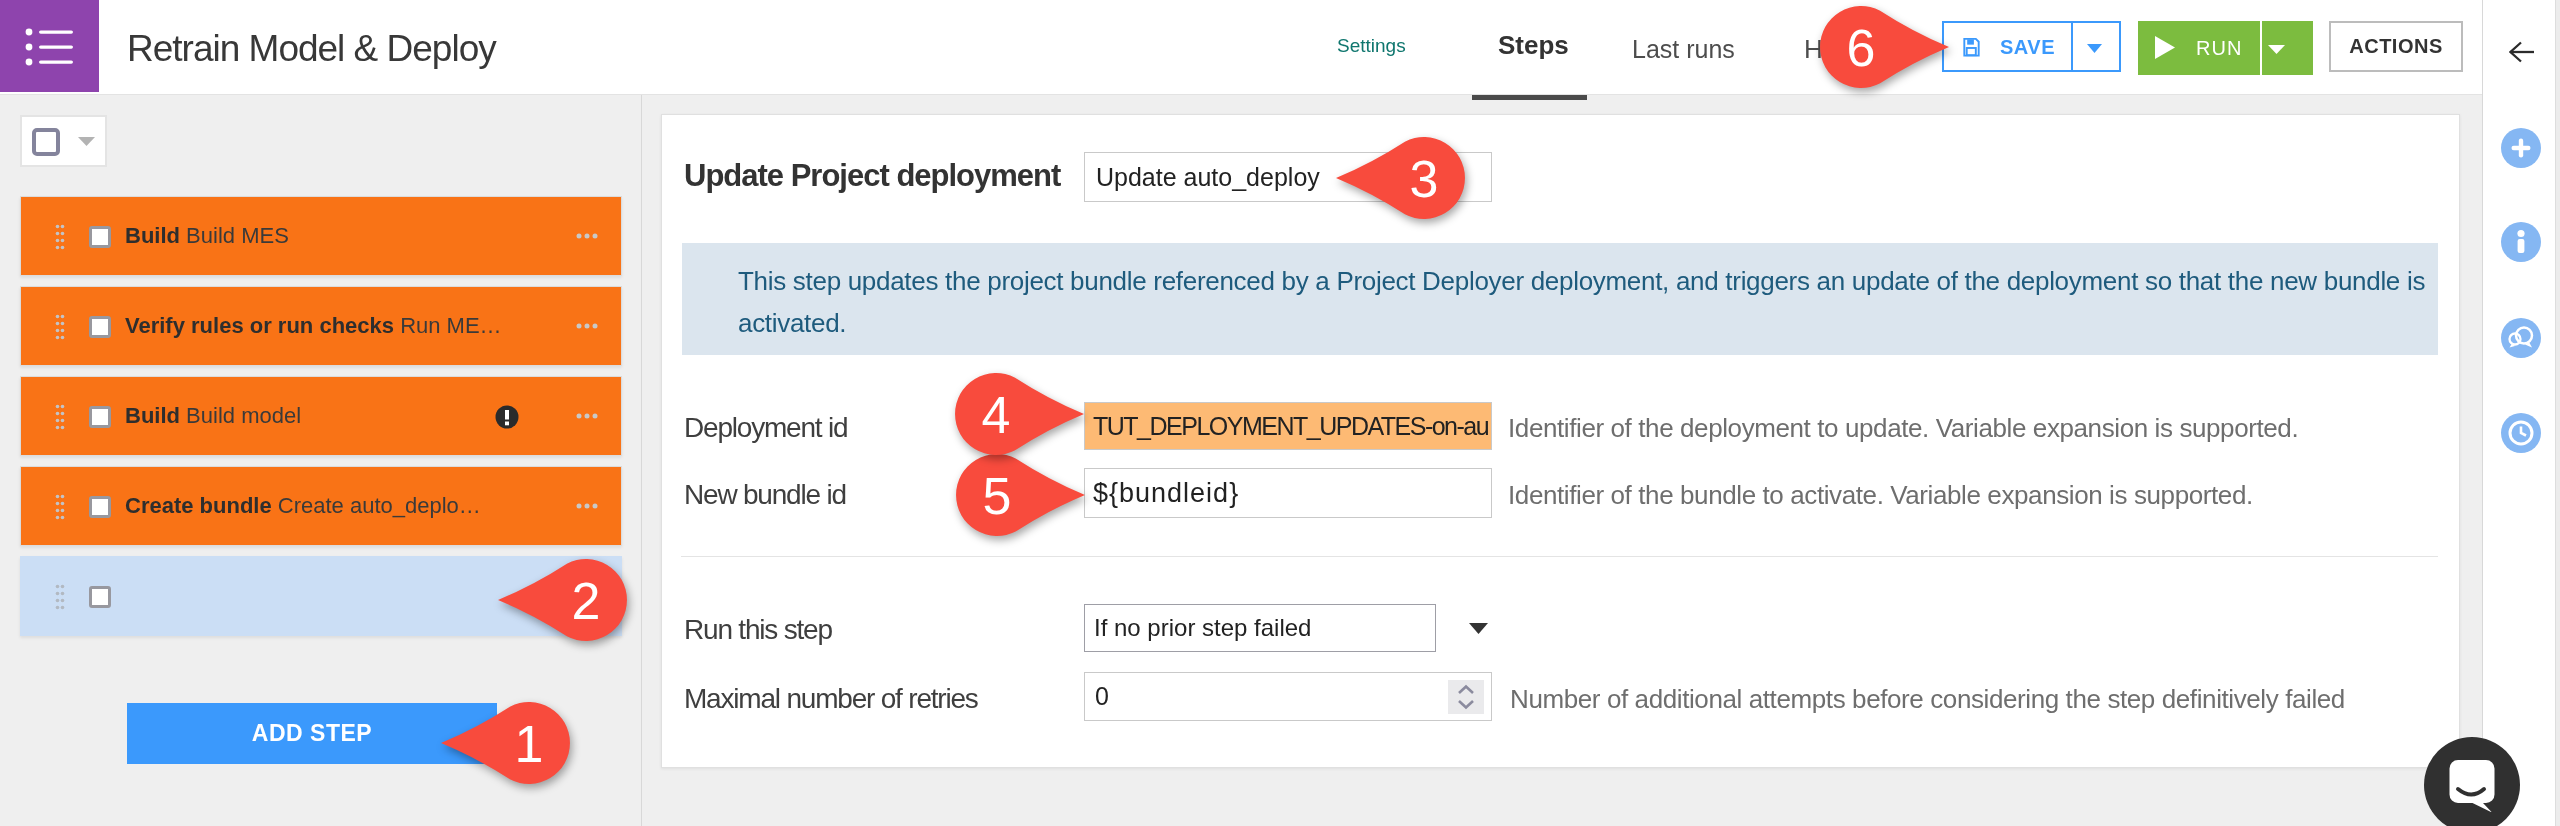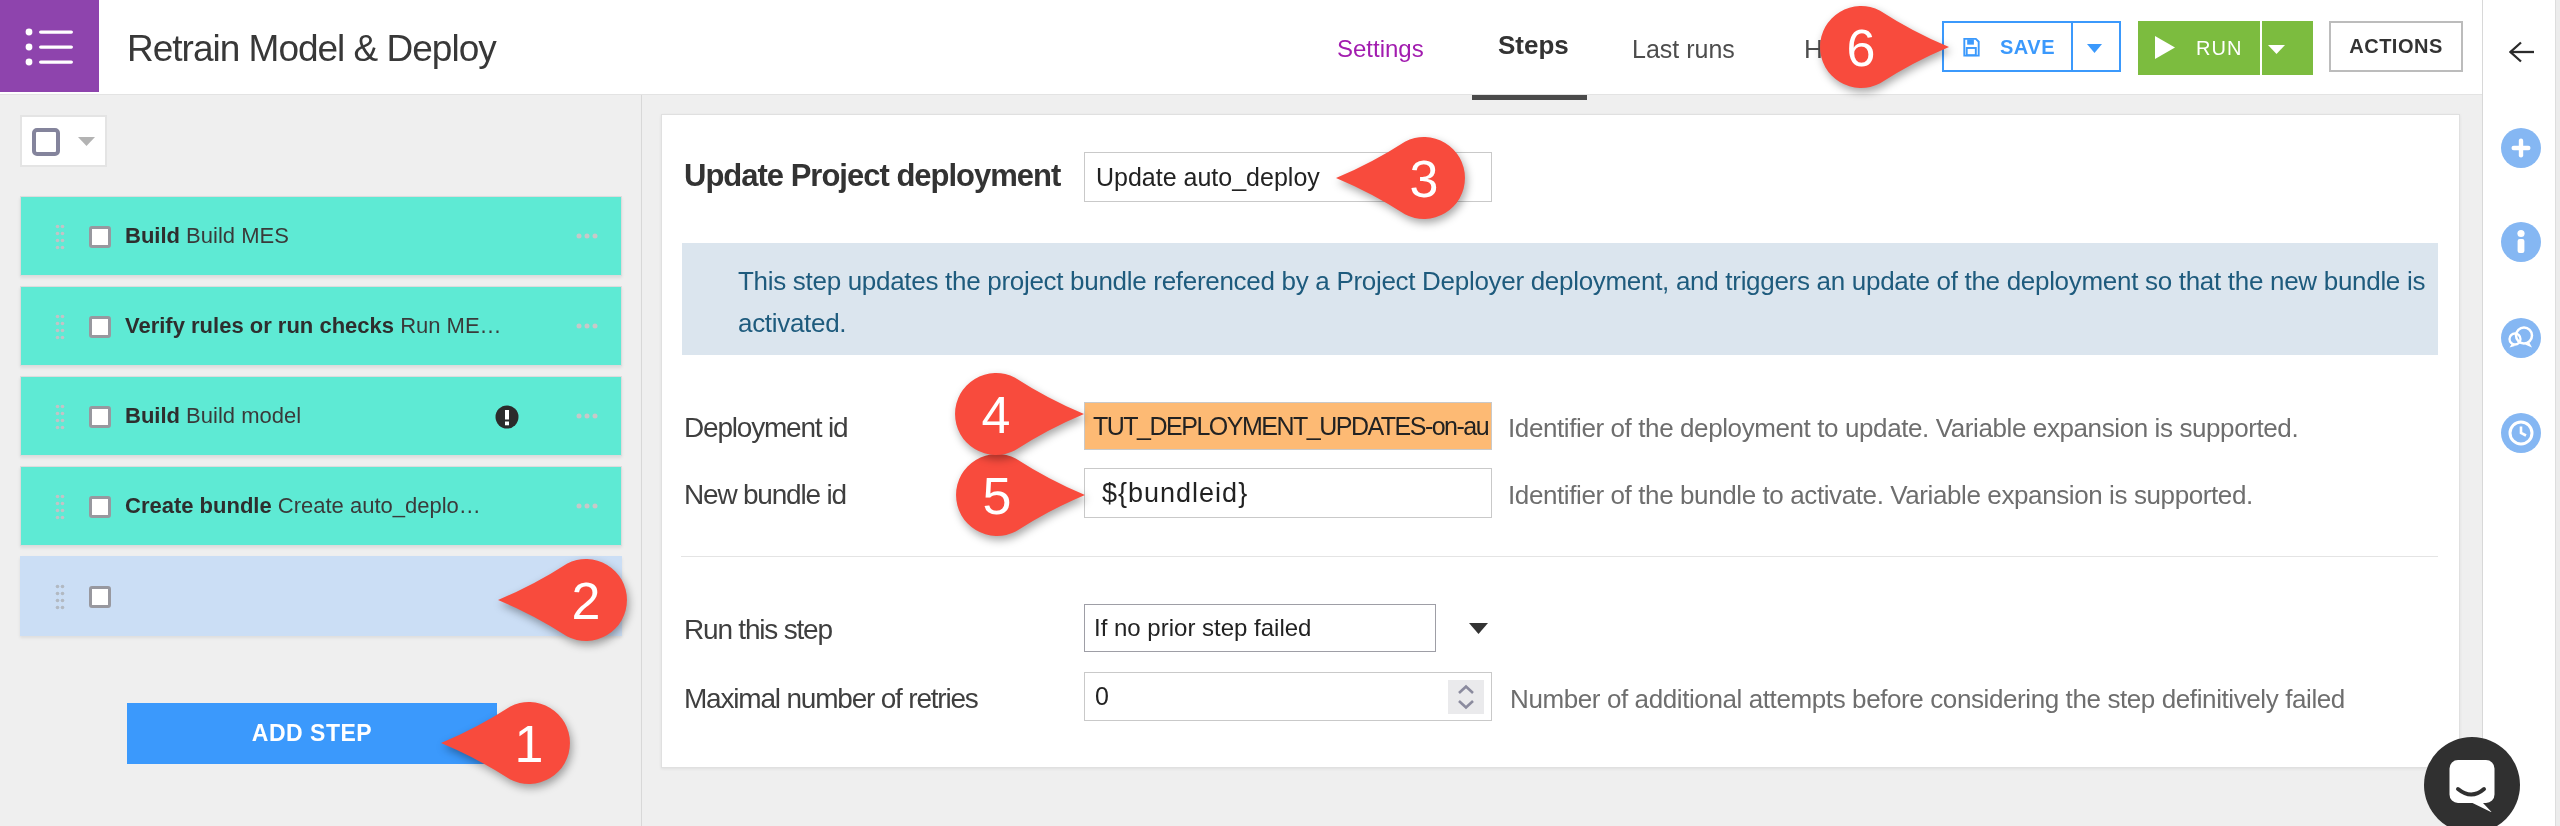--- a/index.html
+++ b/index.html
@@ -17,21 +17,21 @@
     <circle cx="7" cy="8" r="3.4"></circle>
       <circle cx="7" cy="23" r="3.4"></circle>
       <circle cx="7" cy="38" r="3.4"></circle>
     <rect x="17" y="6.4" width="34" height="3.4" rx="1.7"></rect>
     <rect x="17" y="21.4" width="34" height="3.4" rx="1.7"></rect>
     <rect x="17" y="36.4" width="34" height="3.4" rx="1.7"></rect>
   </g>
 </svg>
 <div class="abs" style="left:127px;top:28px;font-size:37px;letter-spacing:-1px;color:#383838;">Retrain Model &amp; Deploy</div>
 
-<div class="abs" style="left:1337px;top:35px;font-size:24px;color:#a21caf;">Settings</div>
+<div class="abs" style="left:1337px;top:35px;font-size:19px;color:#0f766e;">Settings</div>
 <div class="abs" style="left:1498px;top:30px;font-size:26px;font-weight:bold;color:#333;">Steps</div>
 <div class="abs" style="left:1632px;top:35px;font-size:25px;color:#4d4d4d;">Last runs</div>
 <div class="abs" style="left:1804px;top:34px;font-size:26px;color:#4d4d4d;">H</div>
 <div class="abs" style="left:1472px;top:95px;width:115px;height:5px;background:#4a4a4a;"></div>
 
 <div class="abs" style="left:1942px;top:21px;width:179px;height:51px;border:2px solid #3b99fc;background:#fff;"></div>
 <div class="abs" style="left:2071px;top:23px;width:2px;height:47px;background:#3b99fc;"></div>
 <svg class="abs" style="left:1960px;top:36px;" width="23" height="23" viewBox="0 0 24 24">
   <path d="M4.5 3 h12 l3 3 v14.5 h-15 z" fill="none" stroke="#3b99fc" stroke-width="2"></path>
   <rect x="7.5" y="3.5" width="7" height="5.5" fill="#3b99fc"></rect>
@@ -88,21 +88,21 @@
 
 <div class="abs" style="left:641px;top:95px;width:1px;height:731px;background:#d8d8d8;"></div>
 
 <div class="abs" style="left:20px;top:115px;width:87px;height:52px;background:#fff;border:2px solid #e4e4e4;"></div>
 <div class="abs" style="left:32px;top:128px;width:28px;height:28px;border:4px solid #84849c;border-radius:5px;background:#fff;"></div>
 <svg class="abs" style="left:78px;top:137px;" width="17" height="9">
     <polygon points="0,0 17,0 8.5,9" fill="#b3b3b3"></polygon>
   </svg>
 
 <style>
-  .card { left:20px; width:602px; height:80px; background:#5eead4; border:1px solid #dcdcdc; box-shadow:0 2px 3px rgba(0,0,0,0.08); }
+  .card { left:20px; width:602px; height:80px; background:#f97316; border:1px solid #dcdcdc; box-shadow:0 2px 3px rgba(0,0,0,0.08); }
   .handle { position:absolute; left:34px; top:27px; }
   .cb { position:absolute; left:68px; top:29px; width:22px; height:22px; border:3px solid #98989f; border-radius:3px; background:#fff; }
   .ctext { position:absolute; left:104px; top:26px; font-size:22px; color:#2e2e2e; white-space:nowrap; }
   .ctext span { font-size:22px; font-weight:normal; color:#3a3a3a; }
   .cdots { position:absolute; left:555px; top:36px; }
 </style>
 
 <div class="abs card" style="top:196px;">
   <svg class="handle" width="10" height="26">
       <g fill="#c3c3c6">
@@ -224,21 +224,21 @@
 <div class="abs" style="left:1084px;top:152px;width:408px;height:50px;border:1px solid #c9c9c9;background:#fff;line-height:48px;padding-left:11px;font-size:25px;color:#222;">Update auto_deploy</div>
 
 <div class="abs" style="left:682px;top:243px;width:1756px;height:112px;background:#dbe5ee;"></div>
 <div class="abs" style="left:718px;top:260px;font-size:26px;letter-spacing:-0.3px;color:#1e5b7d;line-height:42px;margin-left:20px;">This step updates the project bundle referenced by a Project Deployer deployment, and triggers an update of the deployment so that the new bundle is<br>activated.</div>
 
 <div class="abs" style="left:684px;top:412px;font-size:28px;letter-spacing:-1.2px;color:#3f3f3f;">Deployment id</div>
 <div class="abs" style="left:1084px;top:402px;width:408px;height:48px;border:1px solid #c9c9c9;background:#fdba74;line-height:46px;padding-left:8px;font-size:25px;letter-spacing:-1.5px;color:#222;">TUT_DEPLOYMENT_UPDATES-on-au</div>
 <div class="abs" style="left:1508px;top:413px;font-size:26px;letter-spacing:-0.4px;color:#6e6e6e;">Identifier of the deployment to update. Variable expansion is supported.</div>
 
 <div class="abs" style="left:684px;top:479px;font-size:28px;letter-spacing:-1.2px;color:#3f3f3f;">New bundle id</div>
-<div class="abs" style="left:1084px;top:468px;width:408px;height:50px;border:1px solid #c9c9c9;background:#fff;line-height:48px;padding-left:17px;font-size:27px;letter-spacing:1px;color:#222;">${bundleid}</div>
+<div class="abs" style="left:1084px;top:468px;width:408px;height:50px;border:1px solid #c9c9c9;background:#fff;line-height:48px;padding-left:8px;font-size:27px;letter-spacing:1px;color:#222;">${bundleid}</div>
 <div class="abs" style="left:1508px;top:480px;font-size:26px;letter-spacing:-0.4px;color:#6e6e6e;">Identifier of the bundle to activate. Variable expansion is supported.</div>
 
 <div class="abs" style="left:681px;top:556px;width:1757px;height:1px;background:#e4e4e4;"></div>
 
 <div class="abs" style="left:684px;top:614px;font-size:28px;letter-spacing:-1.2px;color:#3f3f3f;">Run this step</div>
 <div class="abs" style="left:1084px;top:604px;width:352px;height:48px;border:1px solid #9e9ea6;background:#fff;line-height:46px;padding-left:9px;font-size:24px;color:#222;">If no prior step failed</div>
 <svg class="abs" style="left:1469px;top:623px;" width="19" height="11">
     <polygon points="0,0 19,0 9.5,11" fill="#333"></polygon>
   </svg>
 

